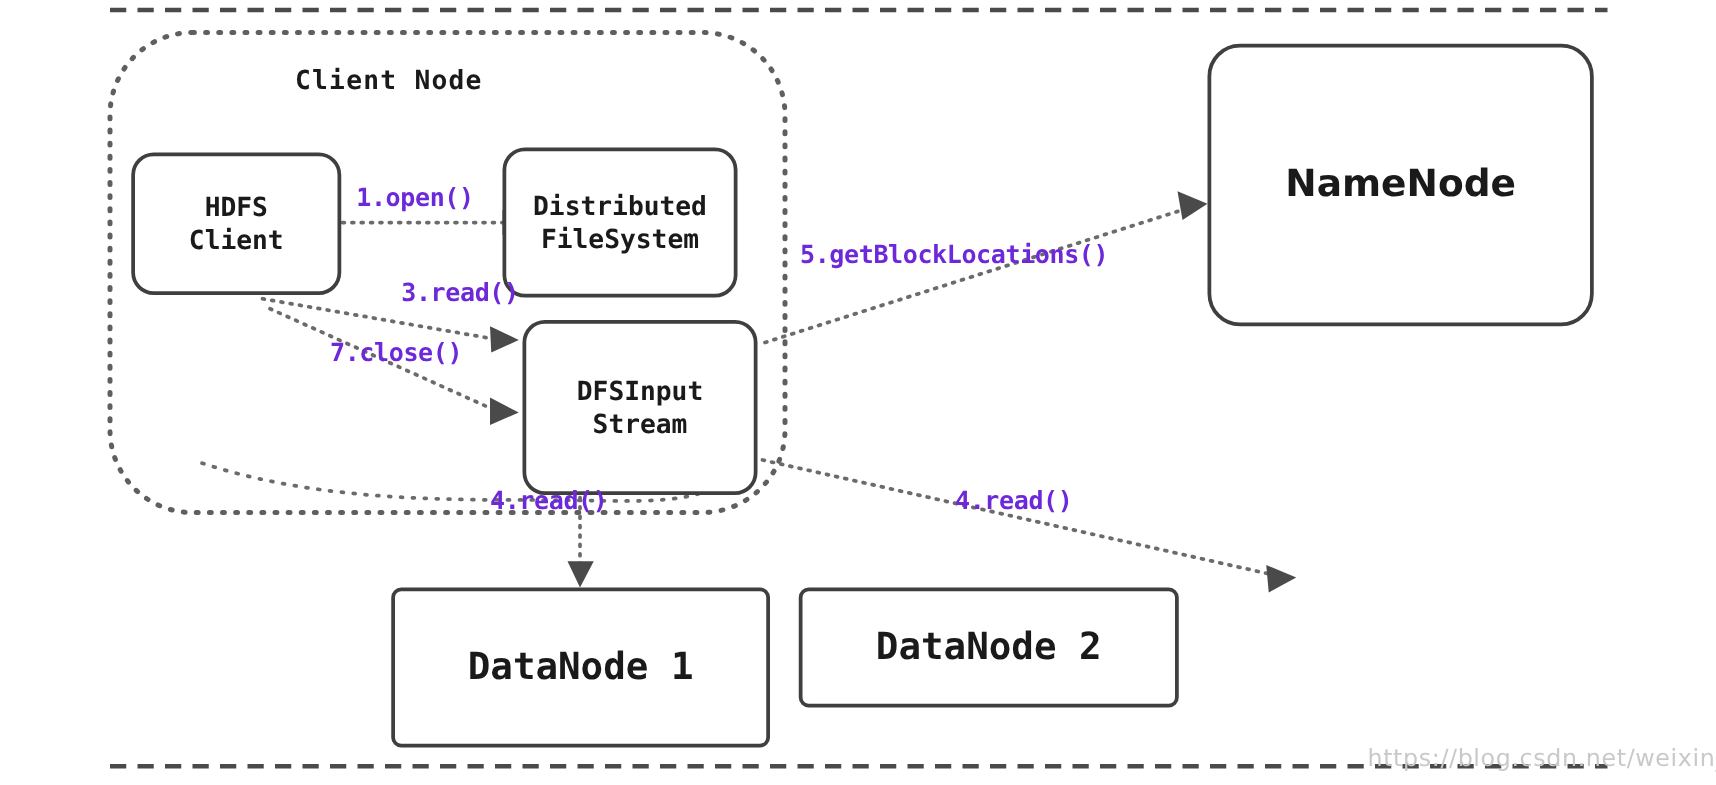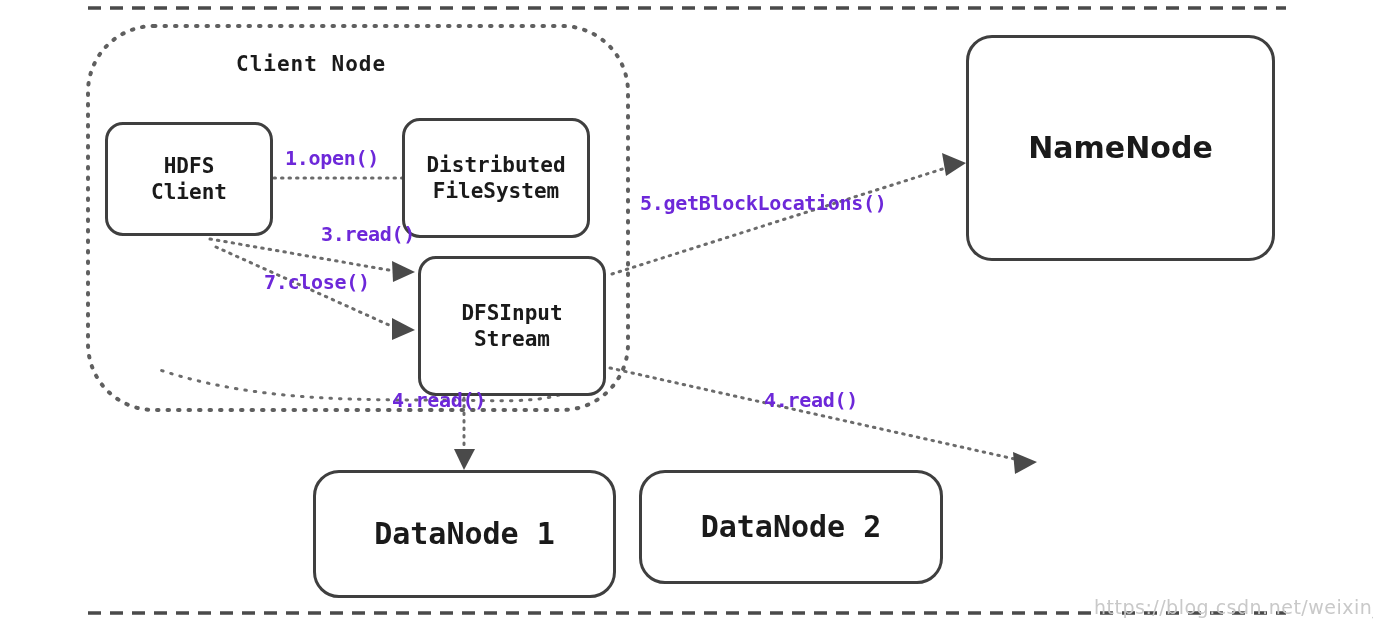--- a/index.html
+++ b/index.html
@@ -48,21 +48,21 @@
   .node-lg {
     font-family: "DejaVu Sans", sans-serif;
     font-size: 30px;
     font-weight: 700;
     border-radius: 26px;
   }
   .node-dn {
     font-family: "DejaVu Sans Mono", monospace;
     font-size: 30px;
     font-weight: 700;
-    border-radius: 26px;
+    border-radius: 8px;
   }
   .edge-label {
     position: absolute;
     font-family: "DejaVu Sans Mono", monospace;
     font-size: 20px;
     font-weight: 700;
     color: #6d28d9;
     white-space: nowrap;
     letter-spacing: -0.3px;
   }
@@ -148,21 +148,21 @@
   <div class="node-box node-sm" style="left:402px; top:118px; width:188px; height:120px;">Distributed
 FileSystem</div>
 
   <div class="node-box node-sm" style="left:418px; top:256px; width:188px; height:140px;">DFSInput
 Stream</div>
 
   <div class="node-box node-lg" style="left:966px; top:35px; width:309px; height:226px;">NameNode</div>
 
   <div class="node-box node-dn" style="left:313px; top:470px; width:303px; height:128px;">DataNode 1</div>
 
-  <div class="node-box node-dn" style="left:639px; top:470px; width:304px; height:114px;">DataNode 2</div>
+  <div class="node-box node-dn" style="left:639px; top:470px; width:304px; height:96px;">DataNode 2</div>
 
 
   <div class="edge-label" style="left:285px; top:146px;">1.open()</div>
 
 
   <div class="edge-label" style="left:285px; top:222px;margin-left:36px;">3.read()</div>
 
   <div class="edge-label" style="left:392px; top:388px;">4.read()</div>
 
   <div class="edge-label" style="left:640px; top:191px;">5.getBlockLocations()</div>

